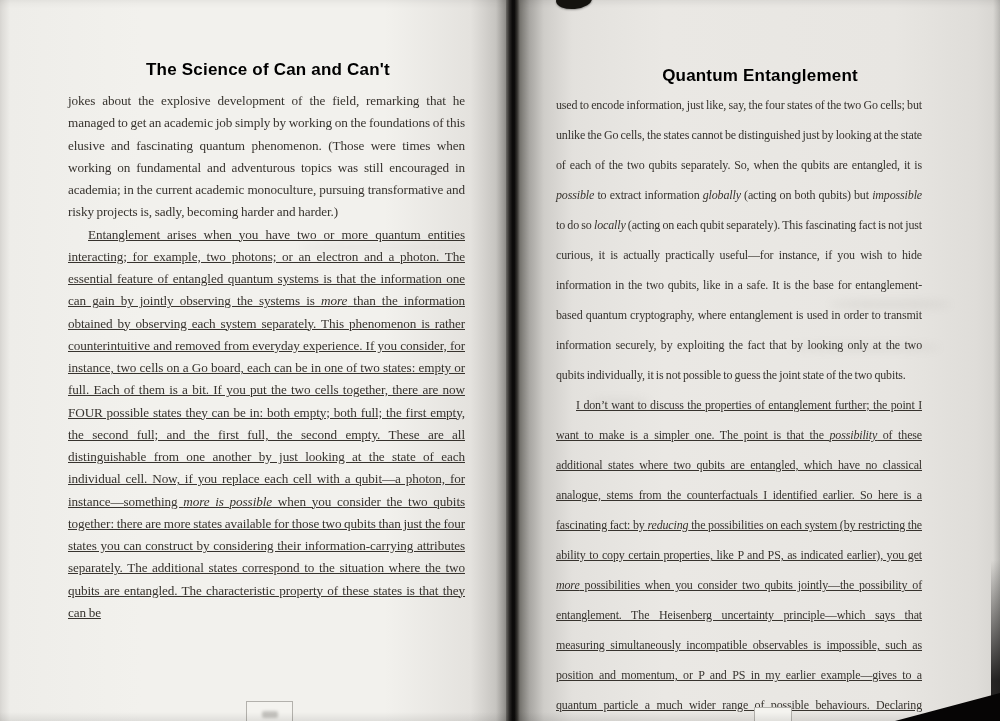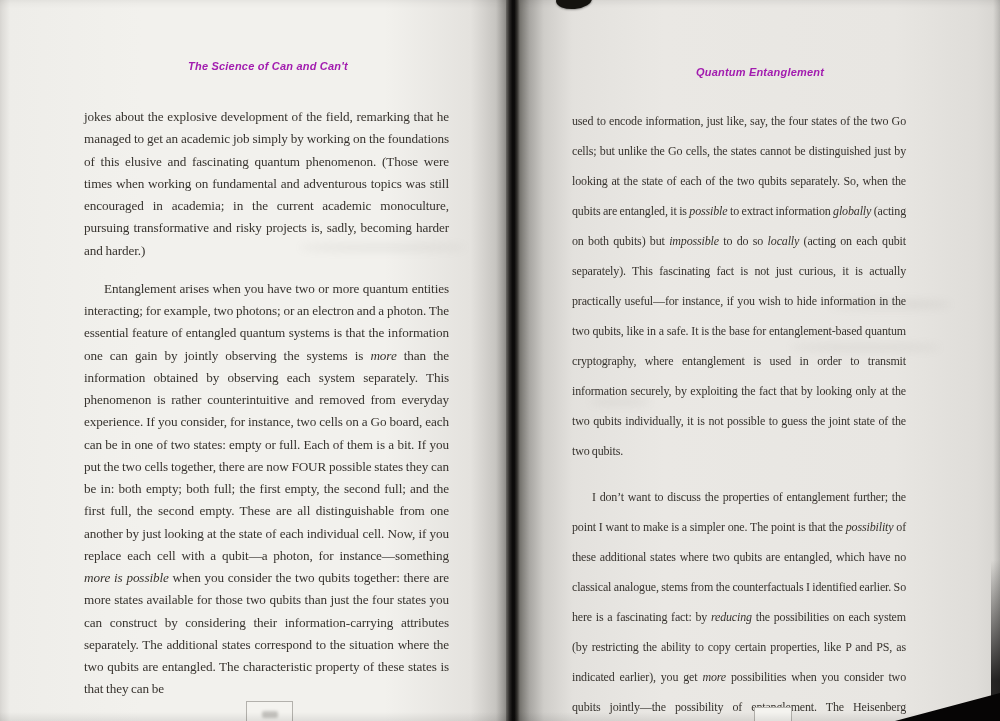--- a/index.html
+++ b/index.html
@@ -18,36 +18,36 @@
     left:520px; width:480px;
     background:linear-gradient(to right,#76746f 0%,#a8a6a2 2%,#cfcdc9 5%,#e3e1dd 11%,#eae8e4 30%,#e8e6e2 78%,#dfddd9 95%,#d6d4d0 100%);
     box-shadow:inset 0 6px 10px -6px rgba(0,0,0,0.12);
   }
   .spine {
     position:absolute; top:0; left:506px; width:14px; height:721px;
     background:linear-gradient(to right,#6b6965 0%,#2a2826 25%,#0c0b0a 45%,#0c0b0a 60%,#35332f 80%,#76746f 100%);
   }
   .running-head {
     position:absolute; text-align:center;
-    font-family:"Liberation Sans", sans-serif; font-size:11px; font-weight:bold;
-    color:#a21caf; letter-spacing:0.2px;font-style:italic;
+    font-family:"Liberation Sans", sans-serif; font-size:17px; font-weight:bold;
+    color:#000000; letter-spacing:0.2px;
   }
   .running-head.left  { left:70px;  width:396px; top:60px; }
   .running-head.right { left:578px; width:364px; top:66px; }
   .body-text { position:absolute; text-align:justify; color:#37332e; }
   .body-text.left {
     left:68px; width:397px; top:90px;
     font-size:13.2px; line-height:22.25px; letter-spacing:-0.1px; word-spacing:-0.5px;
   }
   .body-text.right {
     left:556px; width:366px; top:90px;
     font-size:12px; line-height:30px; letter-spacing:-0.15px; word-spacing:-0.6px;
   }
-  .para { margin:16px; }
-  .para.indent { text-indent:20px; }
+  .para { margin:0; }
+  .para.indent { text-indent:20px;text-decoration:underline; }
   .it { font-style:italic; }
   .pagenum-box {
     position:absolute; border:1px solid #b3b1ac; background:#f4f3ef;
     display:flex; align-items:flex-start; justify-content:center;
   }
   .pagenum-box.left  { left:246px; top:701px; width:47px; height:30px; }
   .pagenum-box.right { left:754px; top:707px; width:38px; height:24px; }
   .pagenum-smudge { margin-top:9px; width:16px; height:7px; background:#6e6b66; opacity:0.35; filter:blur(1.6px); border-radius:2px; }
   .clip-mark {
     position:absolute; left:556px; top:-9px; width:36px; height:18px;

